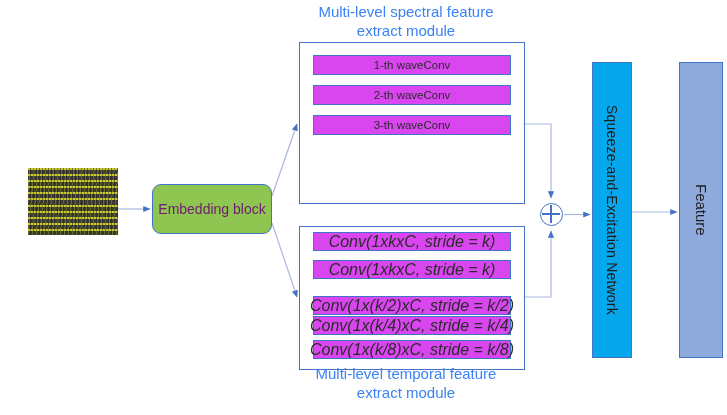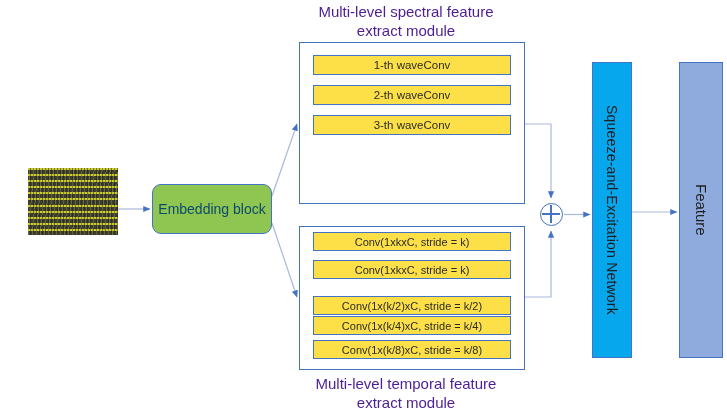--- a/index.html
+++ b/index.html
@@ -21,27 +21,27 @@
     top: 0;
     width: 727px;
     height: 415px;
     pointer-events: none;
   }
 
   
   .module-title {
     position: absolute;
     text-align: center;
-    color: #4c1d95;
+    color: #3b82f6;
     font-size: 15px;
     line-height: 19px;
     white-space: pre-line;
   }
   #spectral-title { left: 277px; top: 2px;   width: 258px; }
-  #temporal-title { left: 277px; top: 374px; width: 258px; }
+  #temporal-title { left: 277px; top: 364px; width: 258px; }
 
   
   #eeg-input {
     position: absolute;
     left: 28px;
     top: 168px;
     width: 90px;
     height: 67px;
     background-color: #3d3d33;
     background-image:
@@ -82,59 +82,60 @@
     top: 184px;
     width: 120px;
     height: 50px;
     background: #8fc651;
     border: 1.6px solid #4472c4;
     border-radius: 9px;
     display: flex;
     align-items: center;
     justify-content: center;
     text-align: left;
-    color: #0c4a6e;
+    color: #701a75;
     font-size: 14px;
     line-height: 17px;
     box-sizing: border-box;
   }
 
   
   .module-box {
     position: absolute;
     border: 1.8px solid #4472c4;
     background: #ffffff;
     box-sizing: border-box;
   }
   #spectral-module { left: 299px; top: 42px;  width: 226px; height: 162px; }
   #temporal-module { left: 299px; top: 226px; width: 226px; height: 144px; }
 
   
   .layer-box {
     position: absolute;
     border: 1.6px solid #4472c4;
-    background: #fde047;
+    background: #d946ef;
     display: flex;
     align-items: center;
     justify-content: center;
     color: #2b2b2b;
     box-sizing: border-box;
     white-space: nowrap;
   }
   .spectral-layer {
     left: 313px;
     width: 198px;
     height: 20px;
     font-size: 11.5px;
   }
   .temporal-layer {
     left: 313px;
     width: 198px;
     height: 19px;
-    font-size: 11px;
+    font-size: 16px;
+    font-style: italic;
   }
 
   
   .tall-box {
     position: absolute;
     top: 62px;
     height: 296px;
     box-sizing: border-box;
     display: flex;
     align-items: center;

